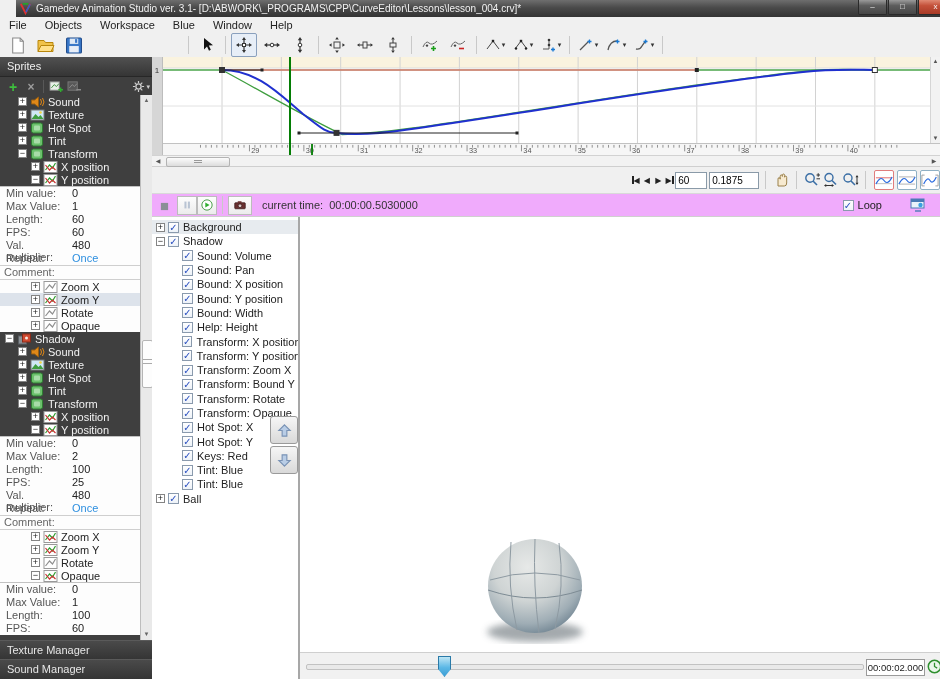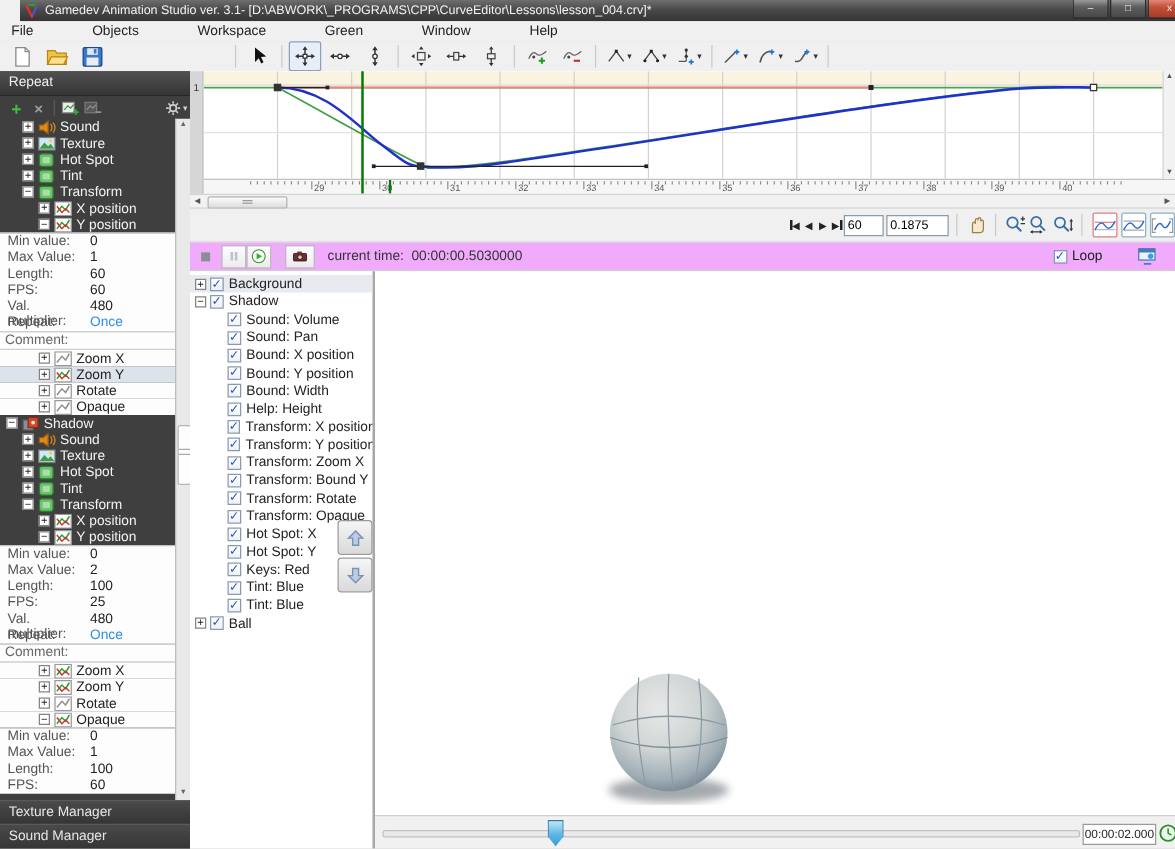--- a/index.html
+++ b/index.html
@@ -11,21 +11,21 @@
     background:linear-gradient(#6e6e6e,#4a4a4a 45%,#343434);display:flex;align-items:center;}
   .titlebar .applogo{width:13px;height:13px;margin:0 4px 0 3px;}
   .titlebar .title{color:#f2f2f2;font-size:10px;white-space:nowrap;overflow:hidden;}
   .winbtns{position:absolute;right:3px;top:0;display:flex;}
   .wbtn{width:27px;height:14px;border:1px solid #2a2a2a;border-top:none;
     background:linear-gradient(#9a9a9a,#5d5d5d 40%,#474747);color:#f5f5f5;
     font-size:8px;line-height:13px;text-align:center;margin-left:1px;border-radius:0 0 2px 2px;}
   .wbtn.close{width:33px;background:linear-gradient(#e08a74,#c4513a 40%,#a83a26);}
   
   .menubar{position:absolute;left:0;top:17px;width:940px;height:16px;background:#f0f0f0;
-    display:flex;align-items:center;border-bottom:1px solid #e3e3e3;gap:29px;}
+    display:flex;align-items:center;border-bottom:1px solid #e3e3e3;}
   .menuitem{padding:0 9px;line-height:16px;}
   .toolbar{position:absolute;left:0;top:33px;width:940px;height:24px;background:#f0f0f0;
     border-bottom:1px solid #d6d6d6;display:flex;align-items:center;}
   .tbtn{width:24px;height:22px;display:flex;align-items:center;justify-content:center;
     border:1px solid transparent;border-radius:2px;margin:0 1px;}
   .tbtn svg{width:16px;height:16px;}
   .tbtn.big svg{width:18px;height:17px;}
   .tbtn.sel{border:1px solid #8aa0bd;background:#e7eef7;}
   .tbtn .dd{font-size:7px;color:#333;margin-left:1px;}
   .tsep{width:1px;height:18px;background:#c9c9c9;margin:0 4px;}
@@ -146,21 +146,21 @@
       <div class="wbtn">–</div>
       <div class="wbtn">□</div>
       <div class="wbtn close">x</div>
     </div>
   </div>
 
   <div class="menubar" id="menubar">
       <div class="menuitem">File</div>
       <div class="menuitem">Objects</div>
       <div class="menuitem">Workspace</div>
-      <div class="menuitem">Green</div>
+      <div class="menuitem">Blue</div>
       <div class="menuitem">Window</div>
       <div class="menuitem">Help</div>
     </div>
 
   <div class="toolbar" id="maintoolbar">
       <div style="width:4px;"></div>
       <div class="tbtn big">
         <svg viewBox="0 0 16 16">
           <path d="M3 1h7l3 3v11H3z" fill="#fff" stroke="#8a8a8a"></path>
           <path d="M10 1v3h3" fill="none" stroke="#8a8a8a"></path>
@@ -290,21 +290,21 @@
         <svg viewBox="0 0 16 16">
           <path d="M2 12q4 1 6-3t5-5" fill="none" stroke="#555" stroke-width="1.3"></path>
           <path d="M11.5 2.5v4M9.5 4.5h4" stroke="#1a7ad4" stroke-width="1.3"></path>
         </svg>
         <span class="dd">▾</span>
       </div>
       <div class="tsep"></div>
     </div>
 
   <div class="leftpanel">
-    <div class="lp-header">Repeat</div>
+    <div class="lp-header">Sprites</div>
     <div class="lp-toolbar" id="lptoolbar">
         <span class="ib lp-plus">+</span>
         <span class="ib lp-x">×</span>
         <span class="lp-sep"></span>
         <span class="ib">
           <svg width="15" height="13" viewBox="0 0 16 14">
             <rect x="1" y="2" width="10" height="9" fill="#e8f0e8" stroke="#8a8a8a"></rect>
             <path d="M2.5 8.5L5.5 5l2.5 2 2.5-3" fill="none" stroke="#3f8f3f"></path>
             <path d="M12.5 8v5M10 10.5h5" stroke="#2fae2f" stroke-width="1.5"></path>
           </svg>

